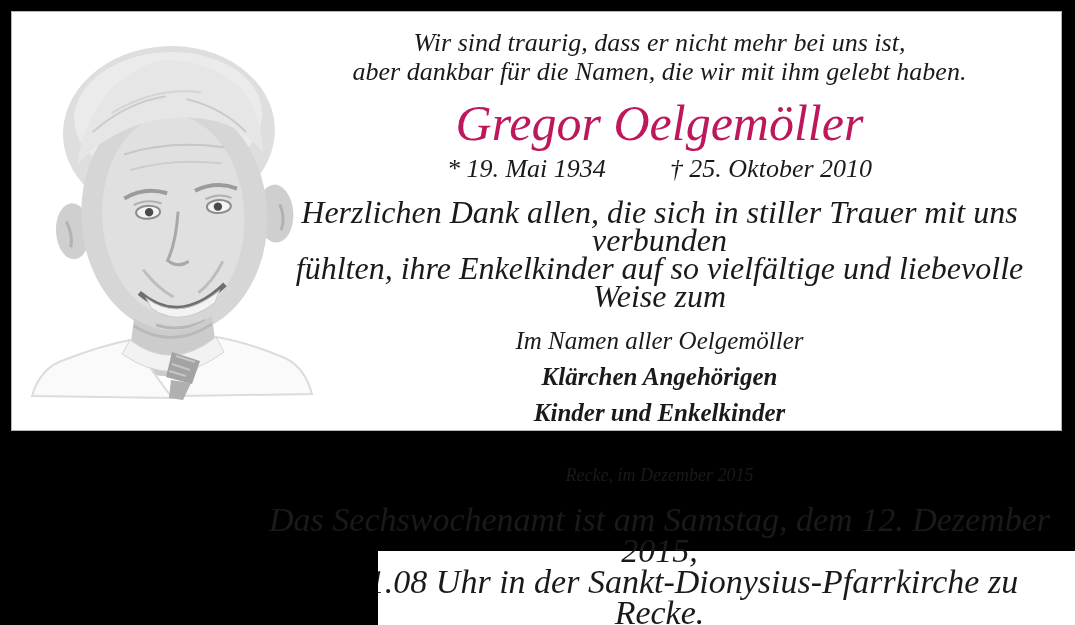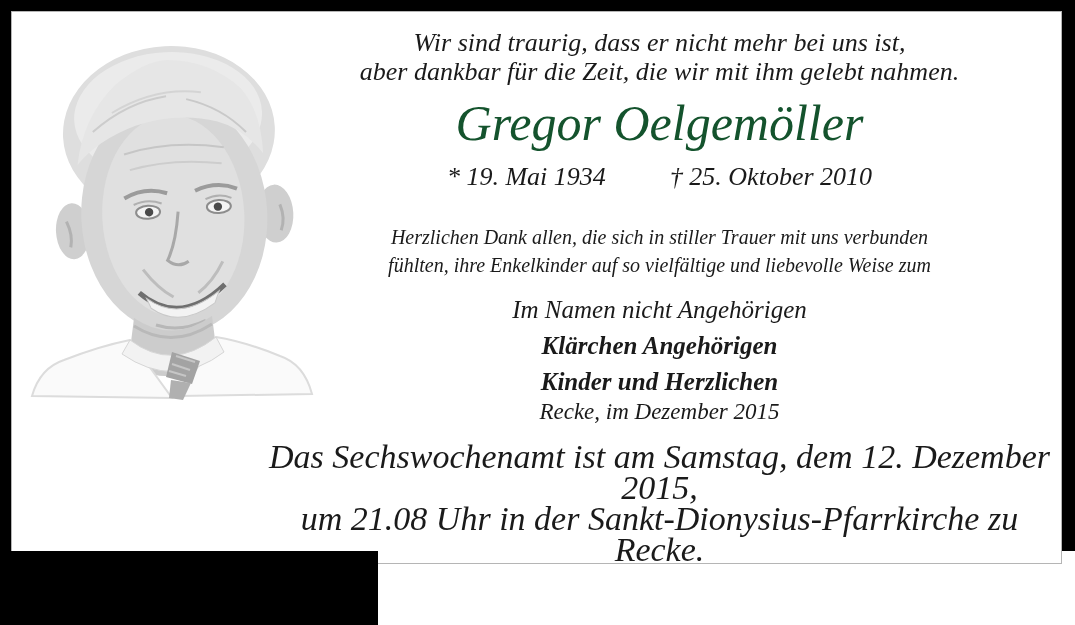--- a/index.html
+++ b/index.html
@@ -23,21 +23,21 @@
     left: 0; top: 0;
     width: 1075px;
     height: 551px;
     background: #000000;
   }
   
   .inner {
     position: absolute;
     left: 11px; top: 11px;
     width: 1051px;
-    height: 553px;
+    height: 420px;
     background: #ffffff;
     border: 1px solid #b5b5b5;
     box-sizing: border-box;
   }
   
   .bottom-block {
     position: absolute;
     left: 0; top: 551px;
     width: 378px;
     height: 74px;
@@ -56,49 +56,48 @@
   }
   .intro {
     margin-top: 16px;
     font-size: 26px;
     line-height: 29px;
   }
   .name {
     margin-top: 6px;
     font-size: 50px;
     line-height: 62px;
-    color: #14532d;
+    color: #be185d;
   }
   .dates {
-    margin-top: 8px;
     font-size: 26px;
     line-height: 30px;
     display: flex;
     justify-content: center;
     gap: 64px;
   }
   .thanks {
-    margin-top: 31px;
-    font-size: 20px;
+    margin-top: 14px;
+    font-size: 32px;
     line-height: 28px;
   }
   .onbehalf {
     margin-top: 17px;
     font-size: 25px;
     line-height: 28px;
   }
   .mourner {
     margin-top: 8px;
     font-size: 25px;
     line-height: 28px;
     font-weight: bold;
   }
   .placedate {
-    margin-top: 2px;
-    font-size: 23px;
+    margin-top: 34px;
+    font-size: 18px;
     line-height: 28px;
   }
   .service {
     margin-top: 15px;
     font-size: 34px;
     line-height: 31px;
   }
 </style>
 </head>
 <body>
@@ -161,39 +160,39 @@
 
         <path d="M150,332 L178,341 L170,364 L144,357 Z" fill="#a3a3a3"></path>
         <path d="M154,336 L173,342 M150,344 L168,350 M147,351 L164,356" stroke="#c6c6c6" stroke-width="2"></path>
         <path d="M149,360 L169,363 L161,380 L147,378 Z" fill="#b0b0b0"></path>
       </svg>
 
       <div class="text-col">
 
         <div class="intro">
           <div>Wir sind traurig, dass er nicht mehr bei uns ist,</div>
-          <div>aber dankbar für die Zeit, die wir mit ihm gelebt nahmen.</div>
+          <div>aber dankbar für die Namen, die wir mit ihm gelebt haben.</div>
         </div>
 
         <div class="name">Gregor Oelgemöller</div>
 
         <div class="dates">
           <span>* 19. Mai 1934</span>
           <span>† 25. Oktober 2010</span>
         </div>
 
         <div class="thanks">
           <div>Herzlichen Dank allen, die sich in stiller Trauer mit uns verbunden</div>
           <div>fühlten, ihre Enkelkinder auf so vielfältige und liebevolle Weise zum</div>
         </div>
 
-        <div class="onbehalf">Im Namen nicht Angehörigen</div>
+        <div class="onbehalf">Im Namen aller Oelgemöller</div>
 
         <div class="mourner">Klärchen Angehörigen</div>
-        <div class="mourner">Kinder und Herzlichen</div>
+        <div class="mourner">Kinder und Enkelkinder</div>
 
         <div class="placedate">Recke, im Dezember 2015</div>
 
         <div class="service">
           <div>Das Sechswochenamt ist am Samstag, dem 12. Dezember 2015,</div>
           <div>um 21.08 Uhr in der Sankt-Dionysius-Pfarrkirche zu Recke.</div>
         </div>
 
       </div>
     </div>

